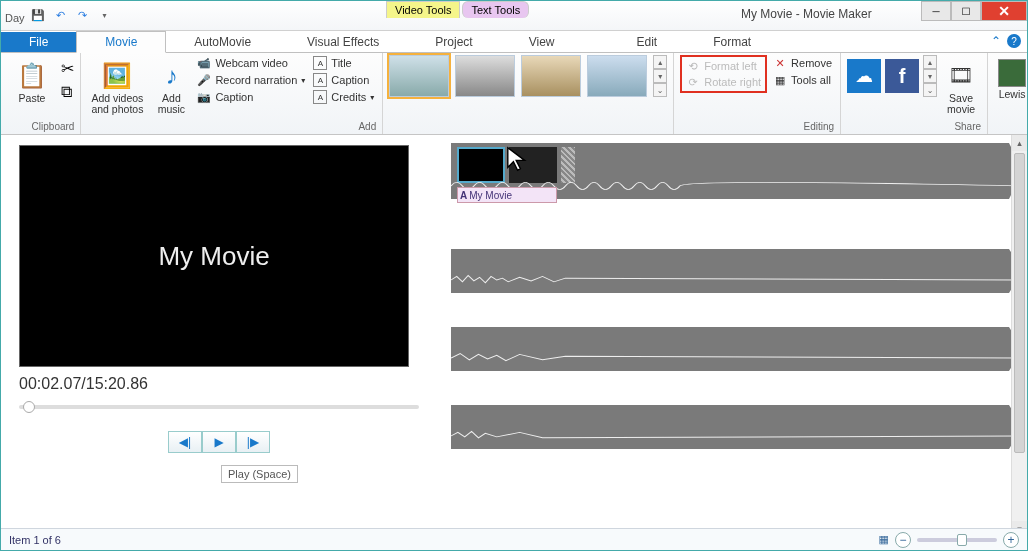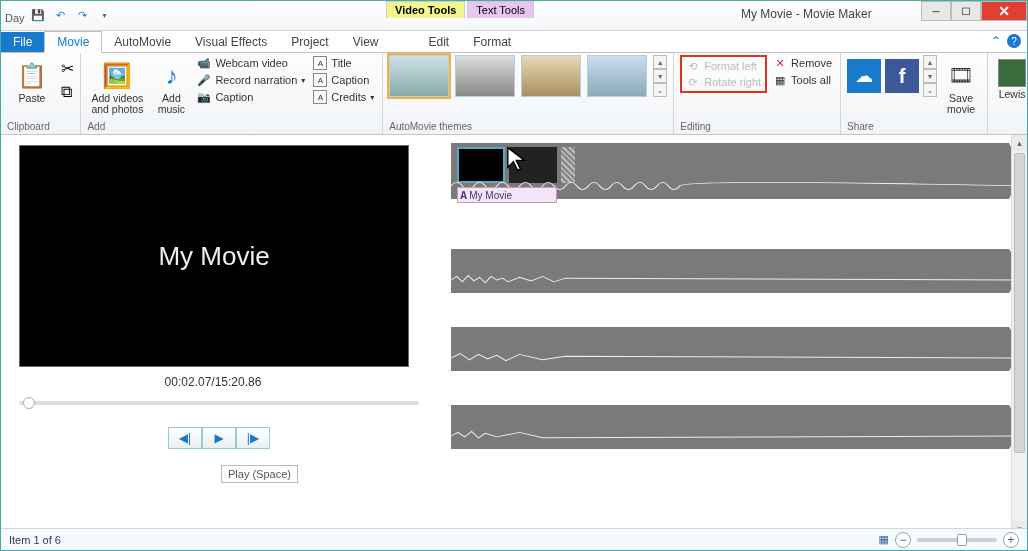--- a/index.html
+++ b/index.html
@@ -5,39 +5,39 @@
 * { box-sizing: border-box; margin: 0; padding: 0; font-family: "Segoe UI", Tahoma, sans-serif; }
 body { background: #fff; width: 1028px; height: 551px; overflow: hidden; position: relative; border: 1px solid #4aa; }
 
 
 .titlebar { height: 30px; background: linear-gradient(#fff, #f4f6f8); display: flex; align-items: center; position: relative; border-bottom: 1px solid #d0d0d0; }
 .titlebar .qat { display: flex; align-items: flex-end; gap: 6px; padding-left: 4px; }
 .titlebar .qat span { font-size: 11px; color: #555; }
 .qat-icon { width: 16px; height: 16px; display: flex; align-items: center; justify-content: center; font-size: 12px; }
 .tabtags { position: absolute; left: 385px; top: 0; display: flex; gap: 2px; }
 .tabtag { font-size: 11px; padding: 2px 8px; border: 1px solid #ccc; border-bottom: none; }
-.tabtag.video { background: #f5f58a; font-weight: bold; }
-.tabtag.text { background: #e8c6f0; }
+.tabtag.video { background: #f5f58a; }
+.tabtag.text { background: #e8c6f0; border-radius: 6px; }
 .titlebar .title { position: absolute; left: 50%; transform: translateX(-50%); font-size: 12px; color: #444; top: 6px; left: 740px; transform: none; }
 .winbtns { position: absolute; right: 0; top: 0; display: flex; }
 .winbtn { width: 30px; height: 20px; background: #e8e8e8; border: 1px solid #bbb; display: flex; align-items: center; justify-content: center; font-size: 10px; }
 .winbtn.close { background: #e04030; color: #fff; width: 46px; font-size: 14px; font-weight: bold; }
 
 
 .menurow { height: 22px; background: #fff; display: flex; align-items: flex-end; border-bottom: 1px solid #c0c0c0; position: relative; }
-.menurow .tab { font-size: 12px; color: #444; padding: 3px 12px; cursor: pointer; }
+.menurow .tab { font-size: 12px; color: #444; padding: 3px 28px; cursor: pointer; }
 .menurow .tab.file { background: #1979ca; color: #fff; }
 .menurow .tab.active { background: #fdfdfd; border: 1px solid #c0c0c0; border-bottom: 1px solid #fdfdfd; color: #1979ca; margin-bottom: -1px; }
 .menurow .help { position: absolute; right: 6px; top: 3px; display: flex; gap: 6px; font-size: 12px; color: #1979ca; }
 
 
 .ribbon { height: 82px; background: linear-gradient(#fdfdfd,#f1f4f7); border-bottom: 1px solid #c5c5c5; display: flex; }
 .group { border-right: 1px solid #d5d5d5; padding: 2px 6px 0 6px; display: flex; flex-direction: column; justify-content: space-between; }
 .group-body { display: flex; align-items: flex-start; gap: 4px; flex: 1; }
-.group-label { font-size: 10px; color: #666; text-align: left; padding: 1px 0 2px 0; }
+.group-label { font-size: 10px; color: #666; text-align: right; padding: 1px 0 2px 0; }
 .bigbtn { display: flex; flex-direction: column; align-items: center; width: 50px; font-size: 10.5px; color: #333; line-height: 11px; text-align: center; padding-top: 4px; }
 .bigbtn .ico { width: 32px; height: 32px; display: flex; align-items: center; justify-content: center; font-size: 24px; margin-bottom: 2px; }
 .smallbtn-row { display: flex; flex-direction: column; gap: 1px; }
 .smallbtn { display: flex; align-items: center; gap: 4px; font-size: 11px; color: #333; padding: 1px 2px; white-space: nowrap; }
 .smallbtn .mini { width: 14px; height: 14px; display: inline-flex; align-items: center; justify-content: center; font-size: 11px; }
 .disabled { color: #bbb !important; }
 
 
 .themes { display: flex; gap: 6px; align-items: center; }
 .theme { width: 60px; height: 42px; border: 1px solid #bcd; background: linear-gradient(#cfe0e8,#8aa); position: relative; }
@@ -45,21 +45,21 @@
 .theme-scroll { width: 14px; display: flex; flex-direction: column; }
 .theme-scroll div { height: 14px; border: 1px solid #bbb; background: #f4f4f4; font-size: 8px; display: flex; align-items: center; justify-content: center; color: #666; }
 
 
 .editing-hl { border: 2px solid #e03020; padding: 1px 2px; }
 
 
 .main { display: flex; height: 402px; background: #fff; }
 .preview-pane { width: 450px; padding: 10px 14px 6px 18px; display: flex; flex-direction: column; }
 .preview { width: 390px; height: 222px; background: #000; color: #eee; display: flex; align-items: center; justify-content: center; font-size: 26px; font-weight: 200; border: 1px solid #666; }
-.timecode { text-align: center; font-size: 12px; color: #333; margin-top: 8px; width: 390px; padding-right: 2px; }
+.timecode { text-align: left; font-size: 16px; color: #333; margin-top: 8px; width: 390px; padding-right: 2px; }
 .seek { width: 400px; height: 4px; background: #ddd; border-radius: 2px; margin: 12px 0 0 0; position: relative; }
 .seek-thumb { position: absolute; left: 4px; top: -4px; width: 12px; height: 12px; background: #fff; border: 1px solid #aaa; border-radius: 6px; }
 .playctrls { display: flex; justify-content: center; margin-top: 22px; gap: 0; width: 400px; }
 .playctrls button { width: 34px; height: 22px; border: 1px solid #9cc; background: linear-gradient(#fff,#e8f0f4); color: #1979ca; font-size: 12px; }
 .tooltip { position: absolute; left: 220px; top: 464px; background: #fff; border: 1px solid #bbb; font-size: 11px; padding: 2px 6px; color: #555; }
 
 
 .timeline-pane { flex: 1; overflow: hidden; padding: 8px 4px 0 0; position: relative; }
 .track { height: 56px; background: #7a7a7a; margin-bottom: 34px; position: relative; clip-path: polygon(0 0, calc(100% - 14px) 0, 100% 50%, calc(100% - 14px) 100%, 0 100%); }
 .track:first-child .clip1 { position: absolute; left: 6px; top: 4px; width: 48px; height: 36px; background: #000; border: 2px solid #5ac; }
@@ -190,21 +190,20 @@
         <div class="theme" style="background:linear-gradient(#ddd,#888)"></div>
         <div class="theme" style="background:linear-gradient(#e8d8b8,#a89060)"></div>
         <div class="theme" style="background:linear-gradient(#cde,#8ab)"></div>
         <div class="theme-scroll">
             <div>▴</div>
             <div>▾</div>
             <div>⌄</div>
           </div>
       </div>
     </div>
-    <div class="group-label">AutoMovie themes</div>
   </div>
 
   <div class="group">
     <div class="group-body">
       <div class="editing-hl">
         <div class="smallbtn disabled">
             <span class="mini">⟲</span>
             <span>Format left</span>
           </div>
         <div class="smallbtn disabled">

